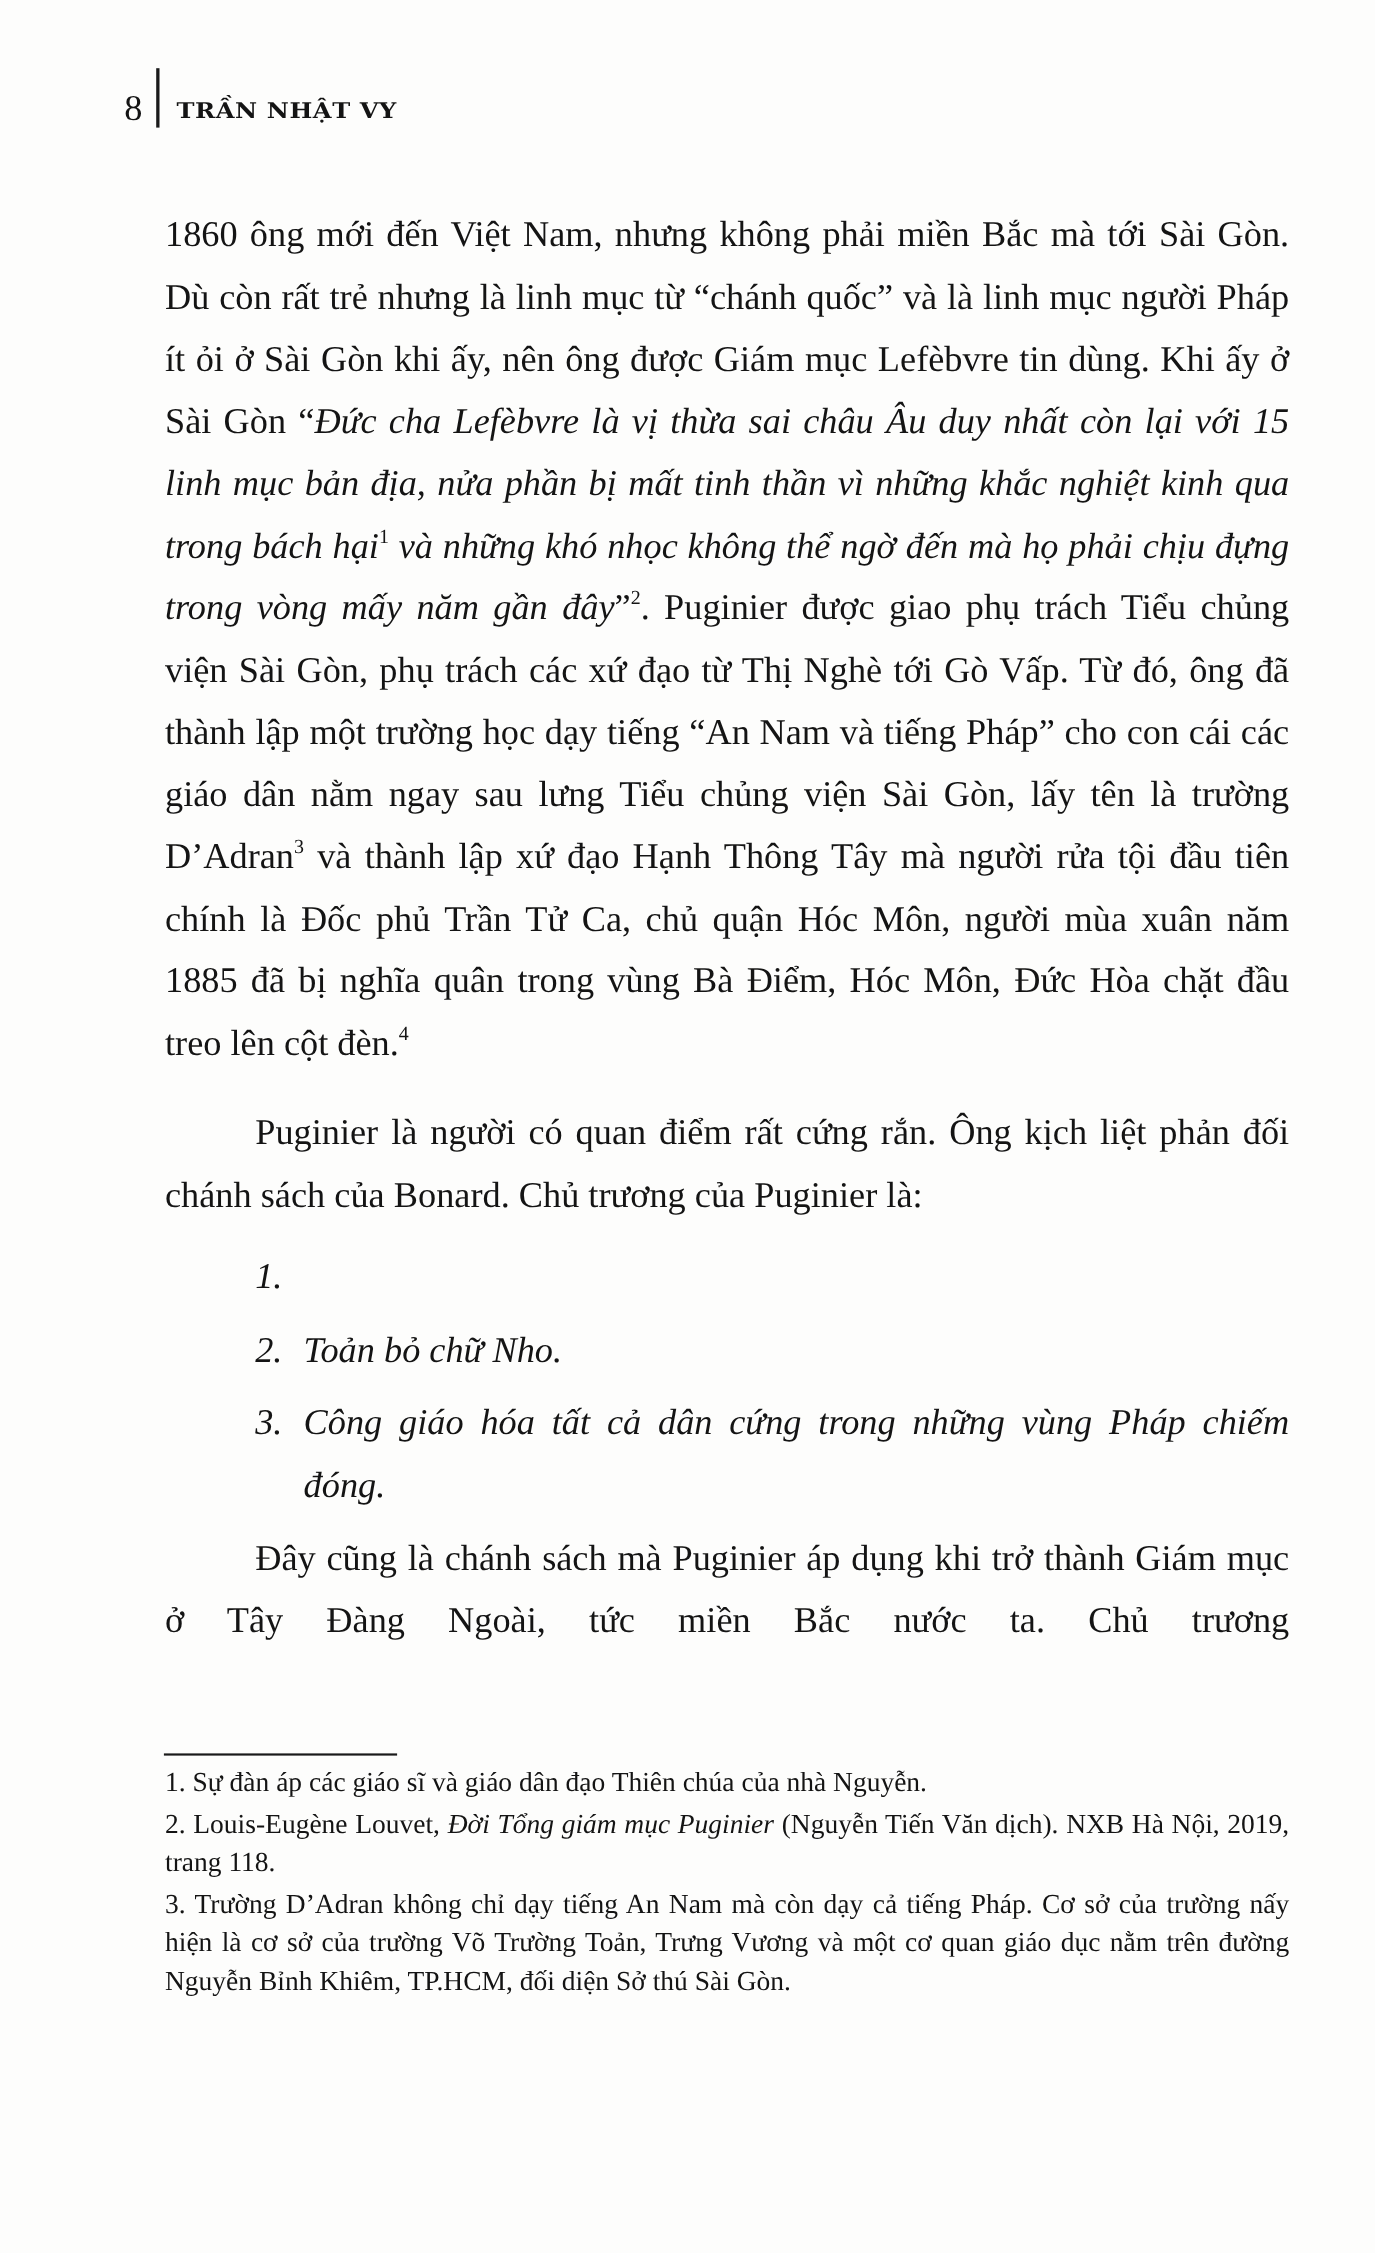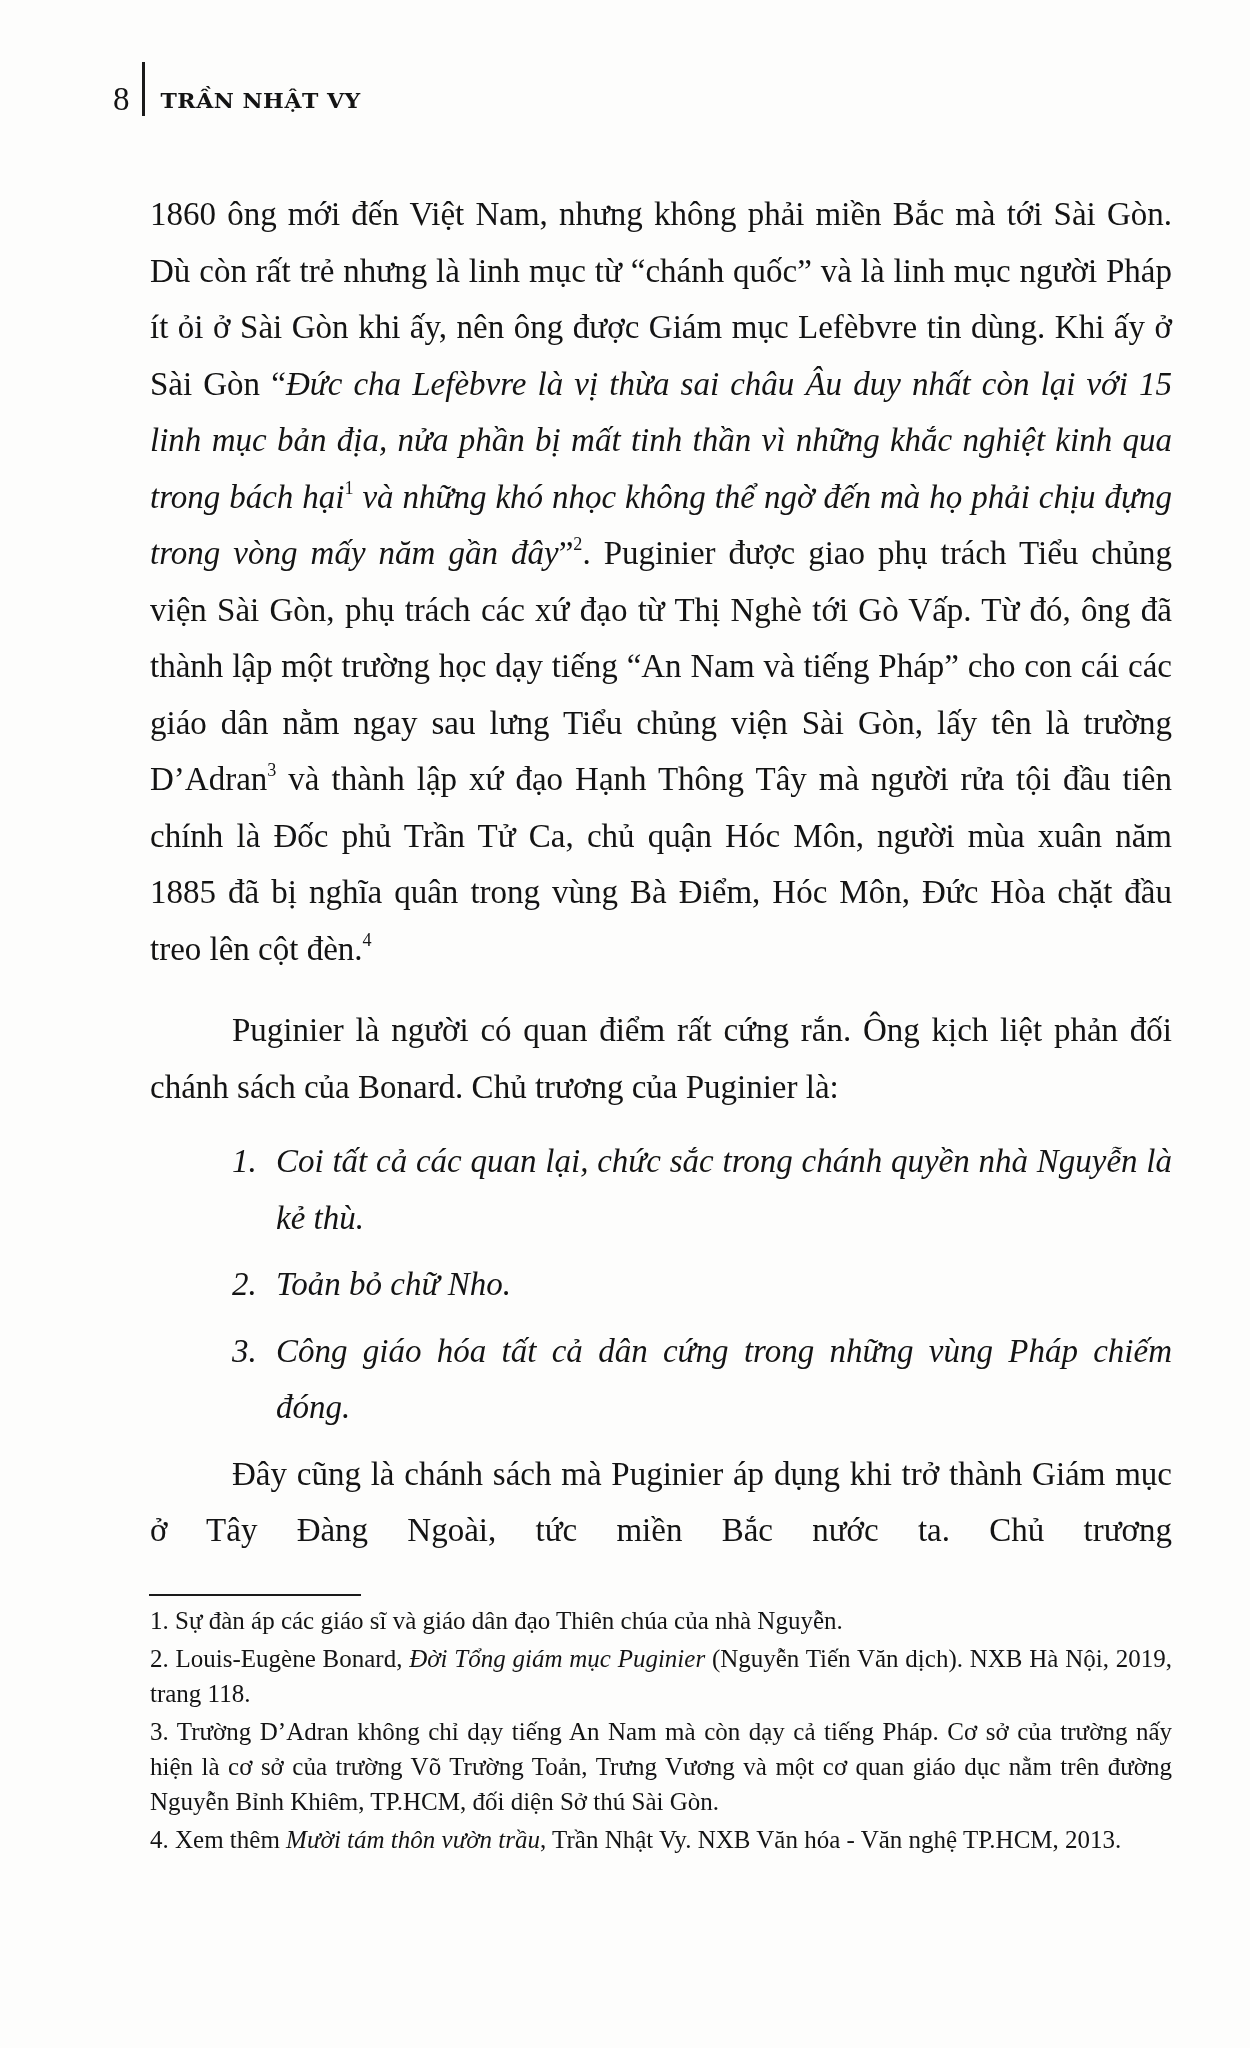--- a/index.html
+++ b/index.html
@@ -39,35 +39,33 @@
 </div>
 
 <div class="body-text">
   <p class="p cont"><span>1860 ông mới đến Việt Nam, nhưng không phải miền Bắc mà tới Sài Gòn. Dù còn rất trẻ nhưng là linh mục từ “chánh quốc” và là linh mục người Pháp ít ỏi ở Sài Gòn khi ấy, nên ông được Giám mục Lefèbvre tin dùng. Khi ấy ở Sài Gòn “</span><em>Đức cha Lefèbvre là vị thừa sai châu Âu duy nhất còn lại với 15 linh mục bản địa, nửa phần bị mất tinh thần vì những khắc nghiệt kinh qua trong bách hại</em><sup>1</sup><em> và những khó nhọc không thể ngờ đến mà họ phải chịu đựng trong vòng mấy năm gần đây</em><span>”</span><sup>2</sup><span>. Puginier được giao phụ trách Tiểu chủng viện Sài Gòn, phụ trách các xứ đạo từ Thị Nghè tới Gò Vấp. Từ đó, ông đã thành lập một trường học dạy tiếng “An Nam và tiếng Pháp” cho con cái các giáo dân nằm ngay sau lưng Tiểu chủng viện Sài Gòn, lấy tên là trường D’Adran</span><sup>3</sup><span> và thành lập xứ đạo Hạnh Thông Tây mà người rửa tội đầu tiên chính là Đốc phủ Trần Tử Ca, chủ quận Hóc Môn, người mùa xuân năm 1885 đã bị nghĩa quân trong vùng Bà Điểm, Hóc Môn, Đức Hòa chặt đầu treo lên cột đèn.</span><sup>4</sup></p>
 
   <p class="p indent">Puginier là người có quan điểm rất cứng rắn. Ông kịch liệt phản đối chánh sách của Bonard. Chủ trương của Puginier là:</p>
 
   <ul class="list">
     <li class="list-item">
       <span class="list-num">1.</span>
-      <span class="list-text">Coi tất cả các quan lại, chức sắc trong chánh quyền nhà Nguyễn là kẻ thù.</span>
     </li>
     <li class="list-item">
       <span class="list-num">2.</span>
       <span class="list-text">Toản bỏ chữ Nho.</span>
     </li>
     <li class="list-item">
       <span class="list-num">3.</span>
       <span class="list-text">Công giáo hóa tất cả dân cứng trong những vùng Pháp chiếm đóng.</span>
     </li>
   </ul>
 
   <p class="p indent last-justify" style="margin-top:4px;">Đây cũng là chánh sách mà Puginier áp dụng khi trở thành Giám mục ở Tây Đàng Ngoài, tức miền Bắc nước ta. Chủ trương</p>
 </div>
 
 <div class="footnote-rule"></div>
 
 <div class="footnotes">
   <p class="fn"><span>1.</span> <span>Sự đàn áp các giáo sĩ và giáo dân đạo Thiên chúa của nhà Nguyễn.</span></p>
-  <p class="fn"><span>2.</span> <span>Louis-Eugène Bonard, </span><em>Đời Tổng giám mục Puginier</em><span> (Nguyễn Tiến Văn dịch). NXB Hà Nội, 2019, trang 118.</span></p>
+  <p class="fn"><span>2.</span> <span>Louis-Eugène Louvet, </span><em>Đời Tổng giám mục Puginier</em><span> (Nguyễn Tiến Văn dịch). NXB Hà Nội, 2019, trang 118.</span></p>
   <p class="fn"><span>3.</span> <span>Trường D’Adran không chỉ dạy tiếng An Nam mà còn dạy cả tiếng Pháp. Cơ sở của trường nấy hiện là cơ sở của trường Võ Trường Toản, Trưng Vương và một cơ quan giáo dục nằm trên đường Nguyễn Bỉnh Khiêm, TP.HCM, đối diện Sở thú Sài Gòn.</span></p>
-  <p class="fn"><span>4.</span> <span>Xem thêm </span><em>Mười tám thôn vườn trầu</em><span>, Trần Nhật Vy. NXB Văn hóa - Văn nghệ TP.HCM, 2013.</span></p>
 </div>
 
 </body></html>

